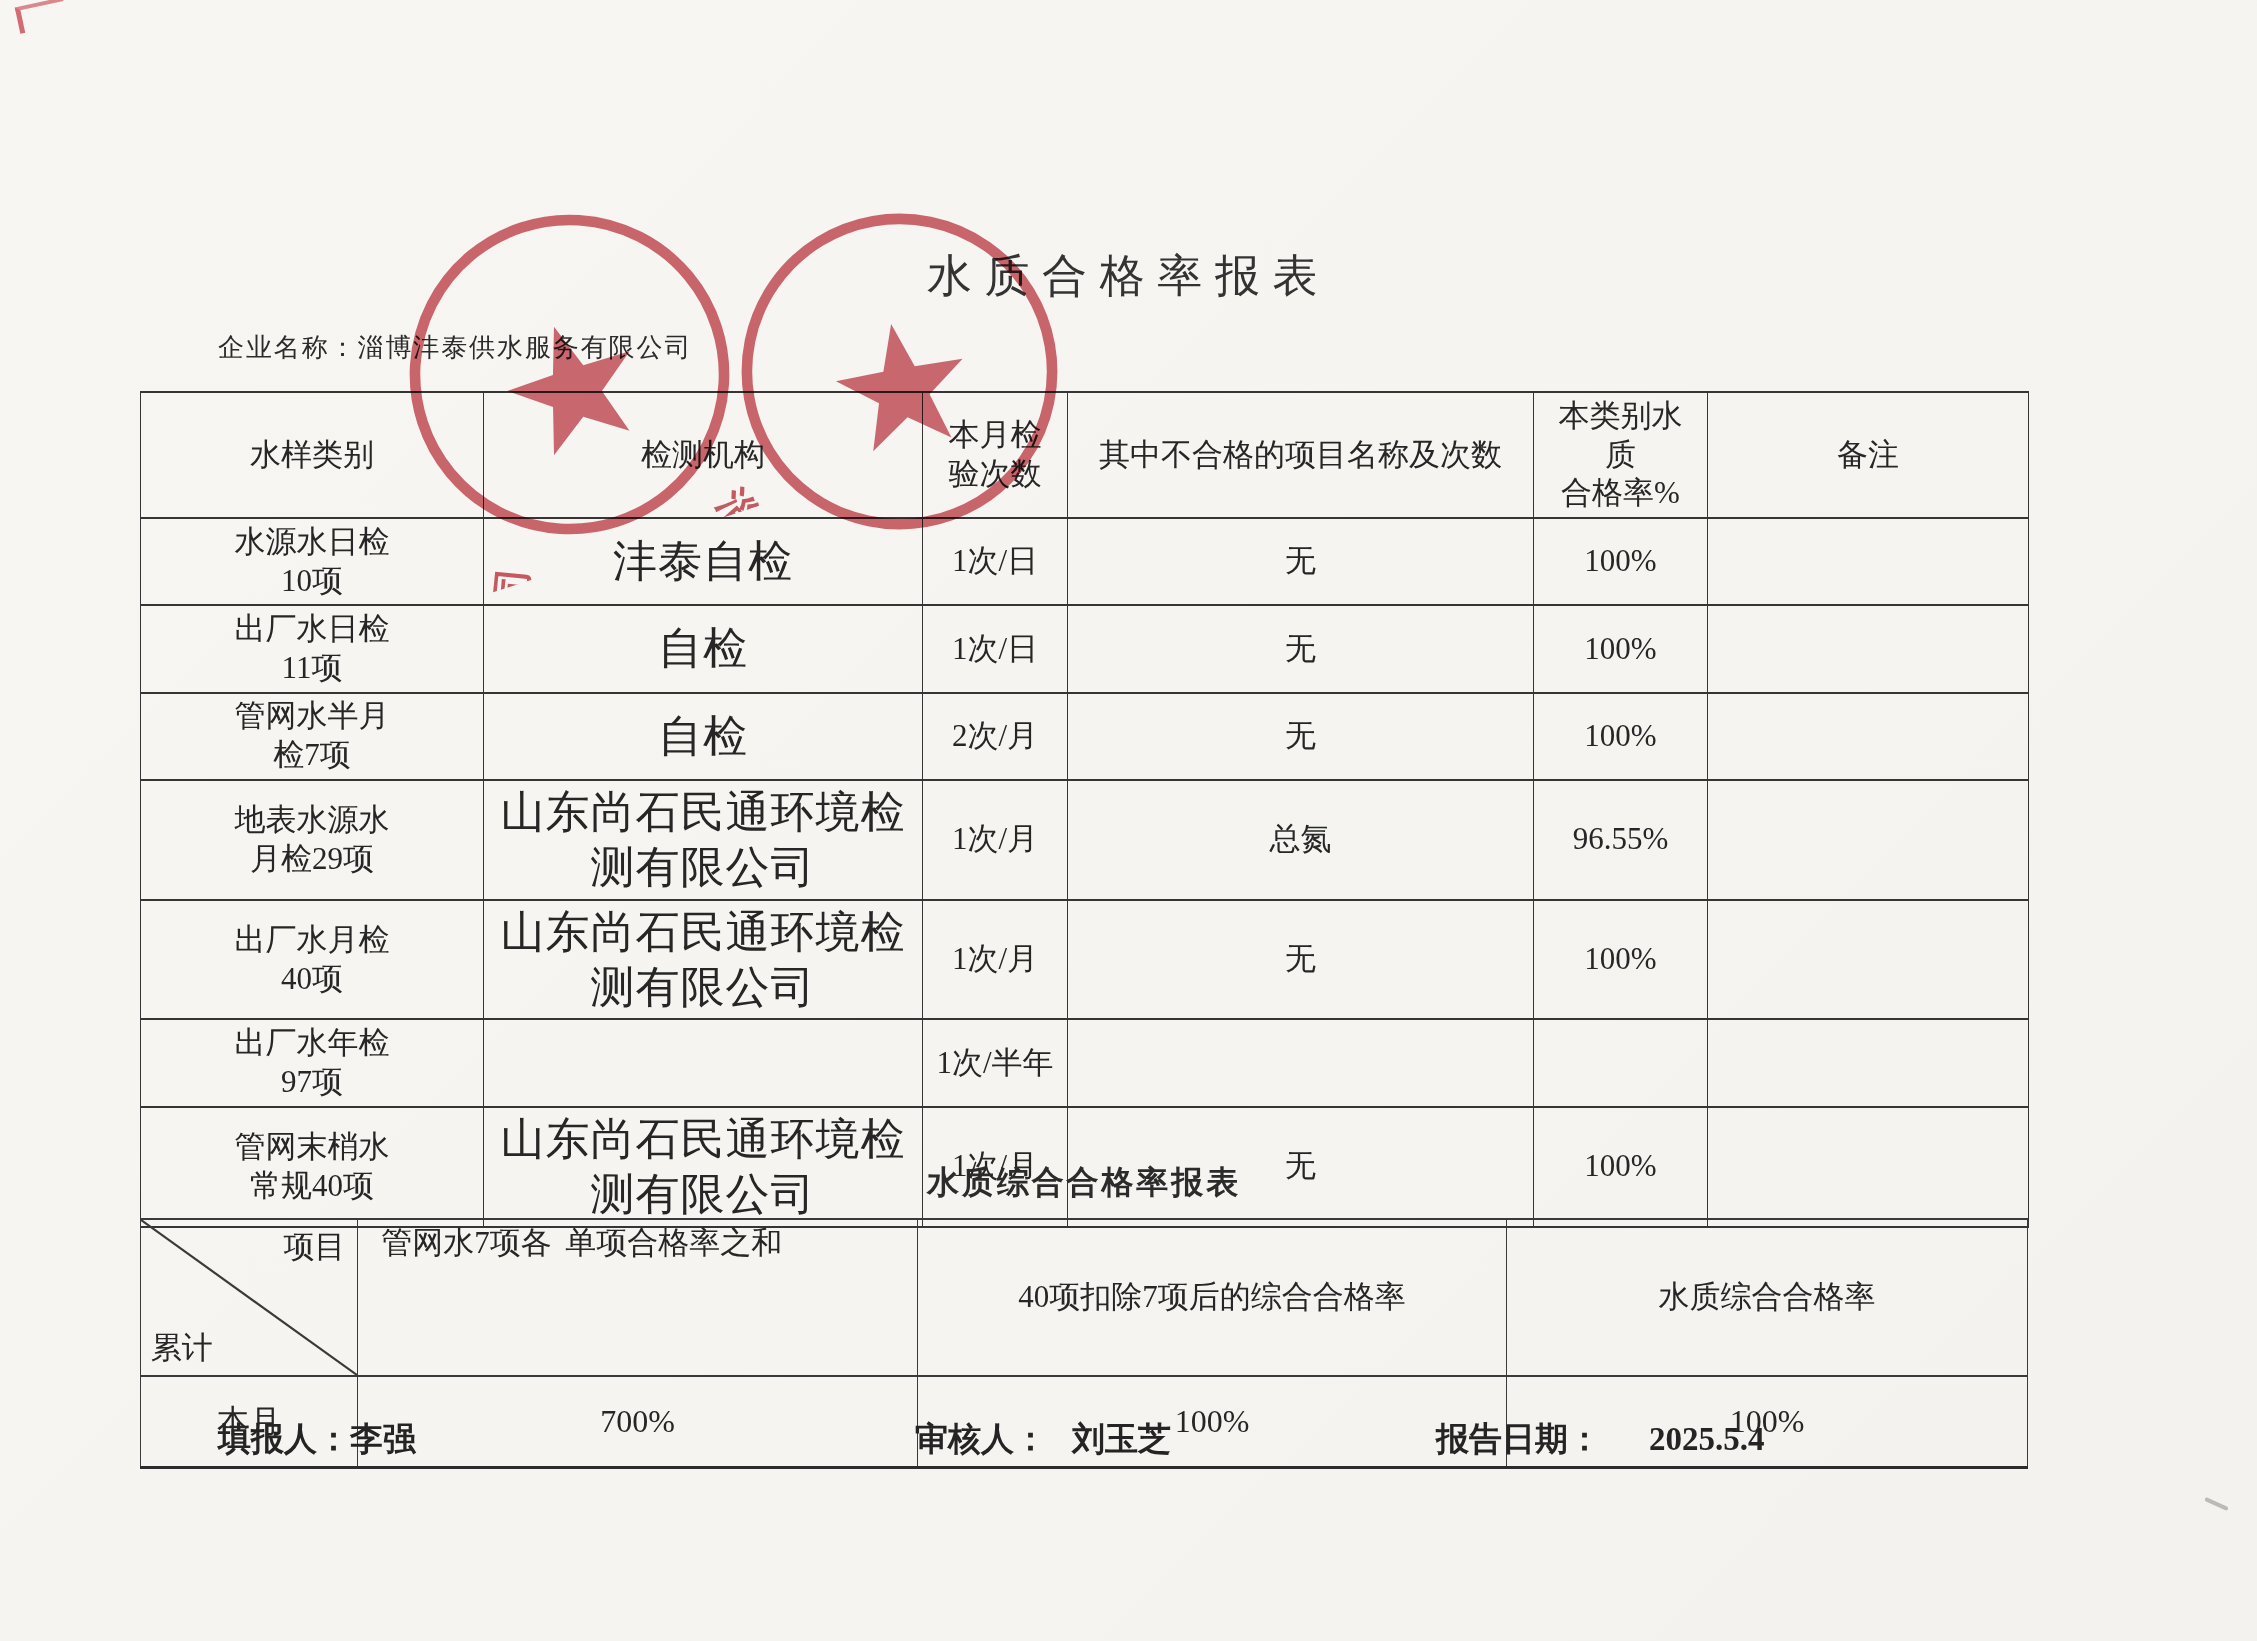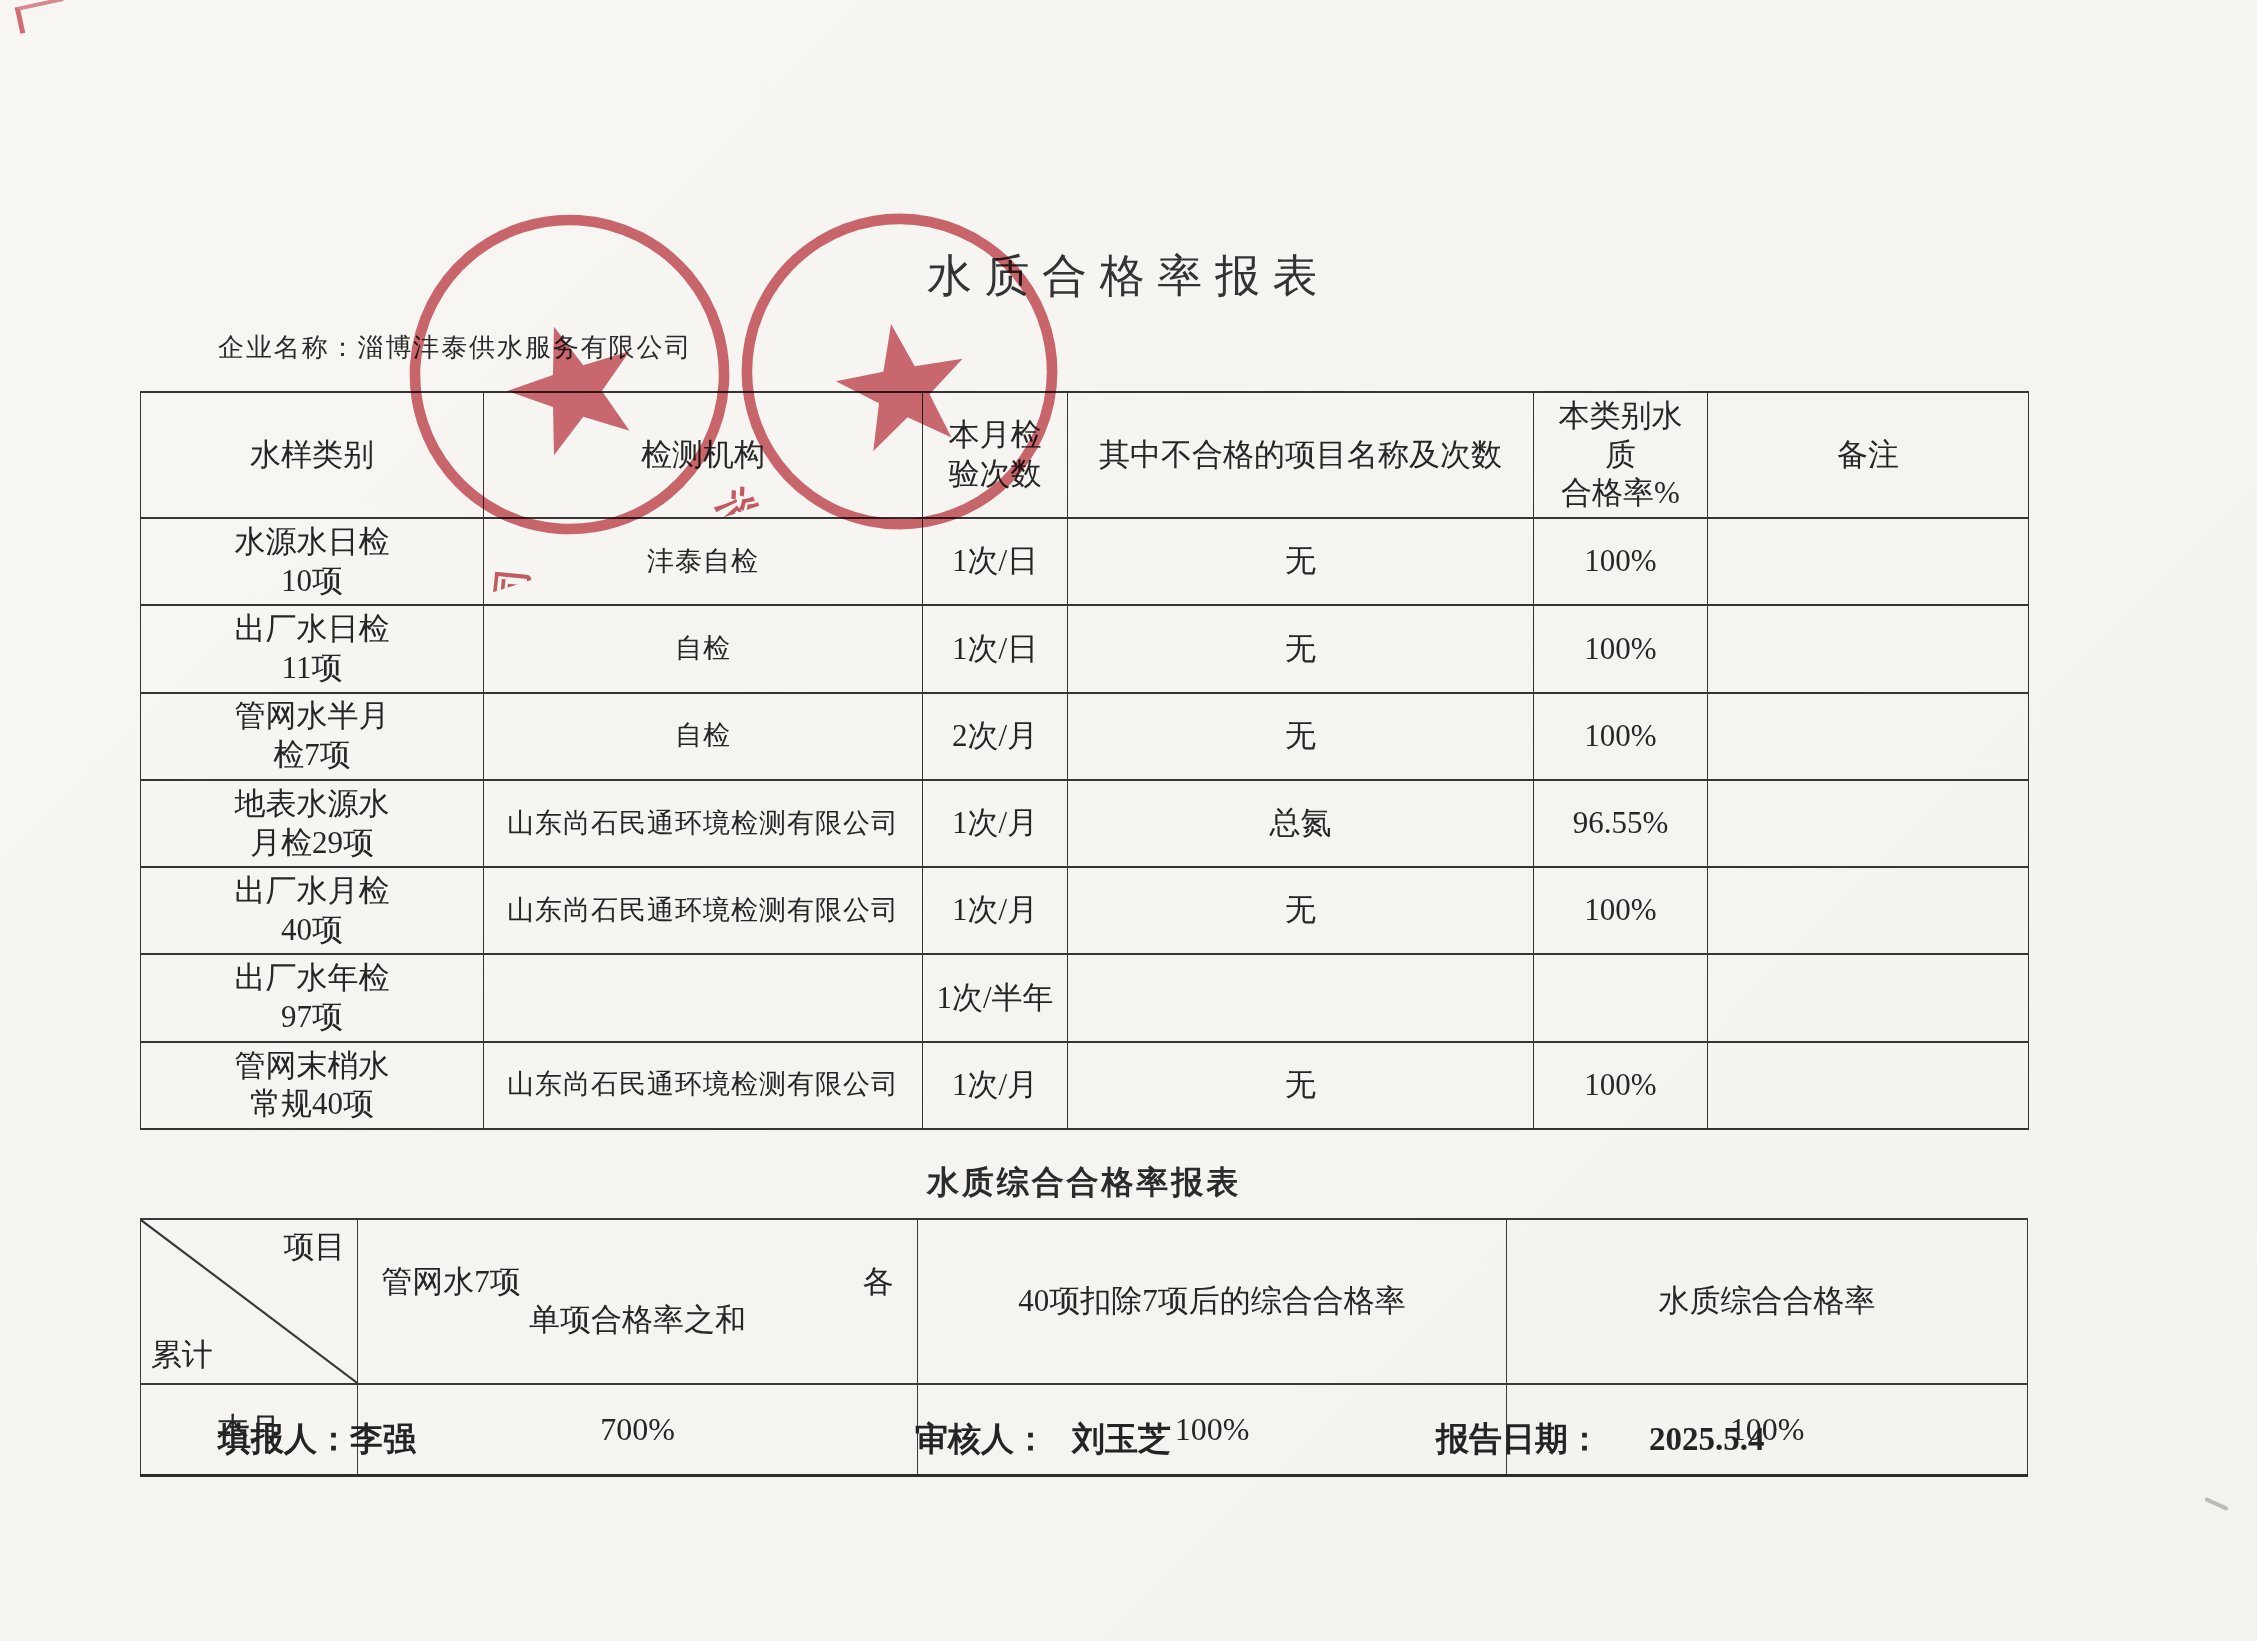--- a/index.html
+++ b/index.html
@@ -29,31 +29,31 @@
     border:1.9px solid #3a3a3a;
     border-top-width:2.9px;border-bottom-width:2.9px;
     text-align:center;vertical-align:middle;
     font-size:31px;font-weight:normal;color:#262626;
     white-space:pre-line;line-height:1.25;
     padding:3.9px 9.7px;overflow:hidden;
   }
   #main-table td,#main-table th{border-color:#353535;}
   #main-table .hrow th{height:79px;}
   #main-table .drow td{height:75px;}
-  #main-table td.c-agency{font-size:27px;letter-spacing:1px;}
+  #main-table td.c-agency{font-size:44px;letter-spacing:1px;}
   #summary-table th{height:83px;}
   #summary-table td{height:81px;font-size:32px;}
   #summary-table{border-bottom:3.9px solid #2c2c2c;}
   
   .diag-cell{position:relative;padding:0;text-align:right;}
   .diag-cell svg{position:absolute;inset:0;width:100%;height:100%;}
   .diag-top{position:absolute;top:7.7px;right:11.6px;font-size:31px;}
   .diag-bottom{position:absolute;bottom:7.7px;left:9.7px;font-size:31px;}
   
-  .colb{display:flex;flex-direction:column;justify-content:center;height:100%;}
+  .colb{display:flex;flex-direction:row;height:100%;}
   .colb-line1{display:flex;justify-content:space-between;padding:0 13.5px;}
   .colb-line2{text-align:center;}
   .summary-title{
     position:absolute;top:1161px;left:140px;width:1888px;
     text-align:center;font-size:32px;font-weight:bold;letter-spacing:2.9px;color:#2b2b2b;
   }
   
   .footer-line{position:absolute;top:1417px;left:0;width:2257px;height:48px;font-size:33px;font-weight:700;color:#242424;}
   .footer-item{position:absolute;top:0;white-space:nowrap;}
   #footer-filler{left:218px;}

